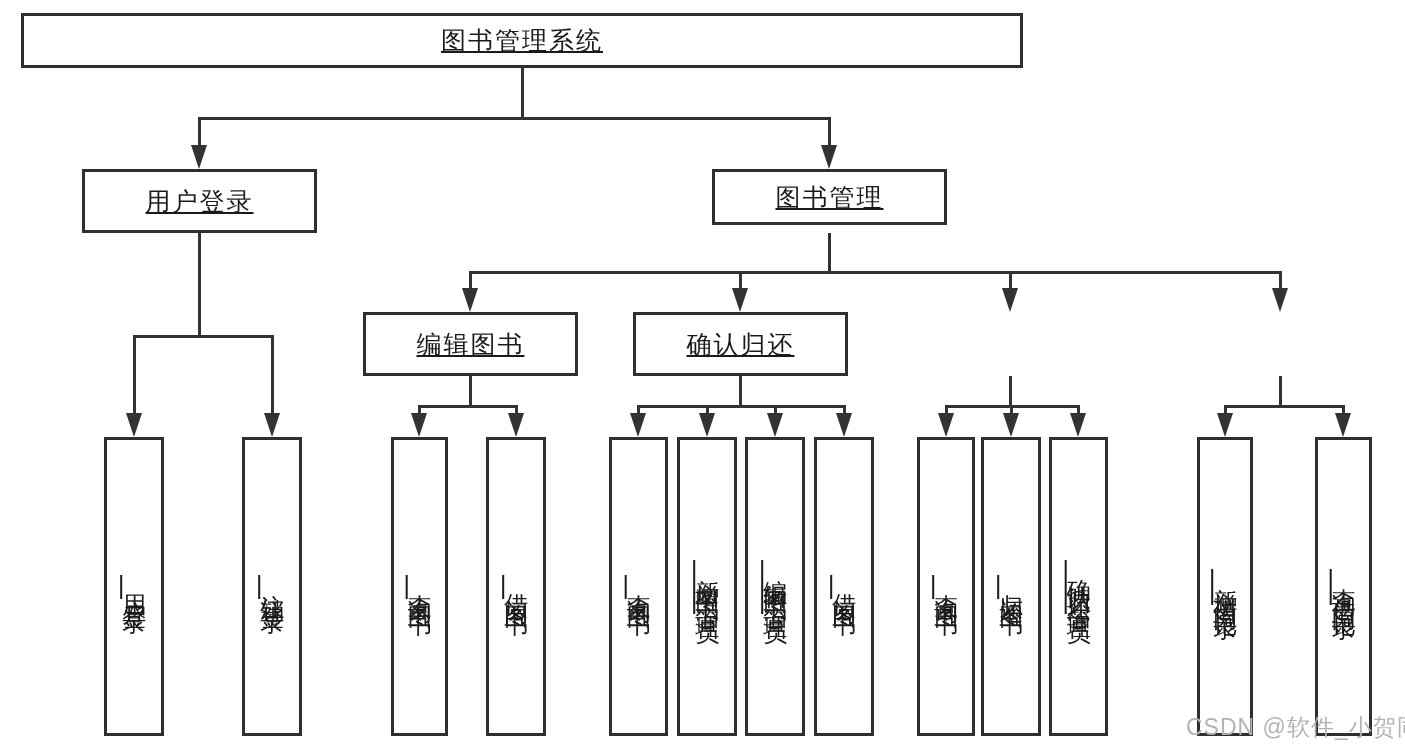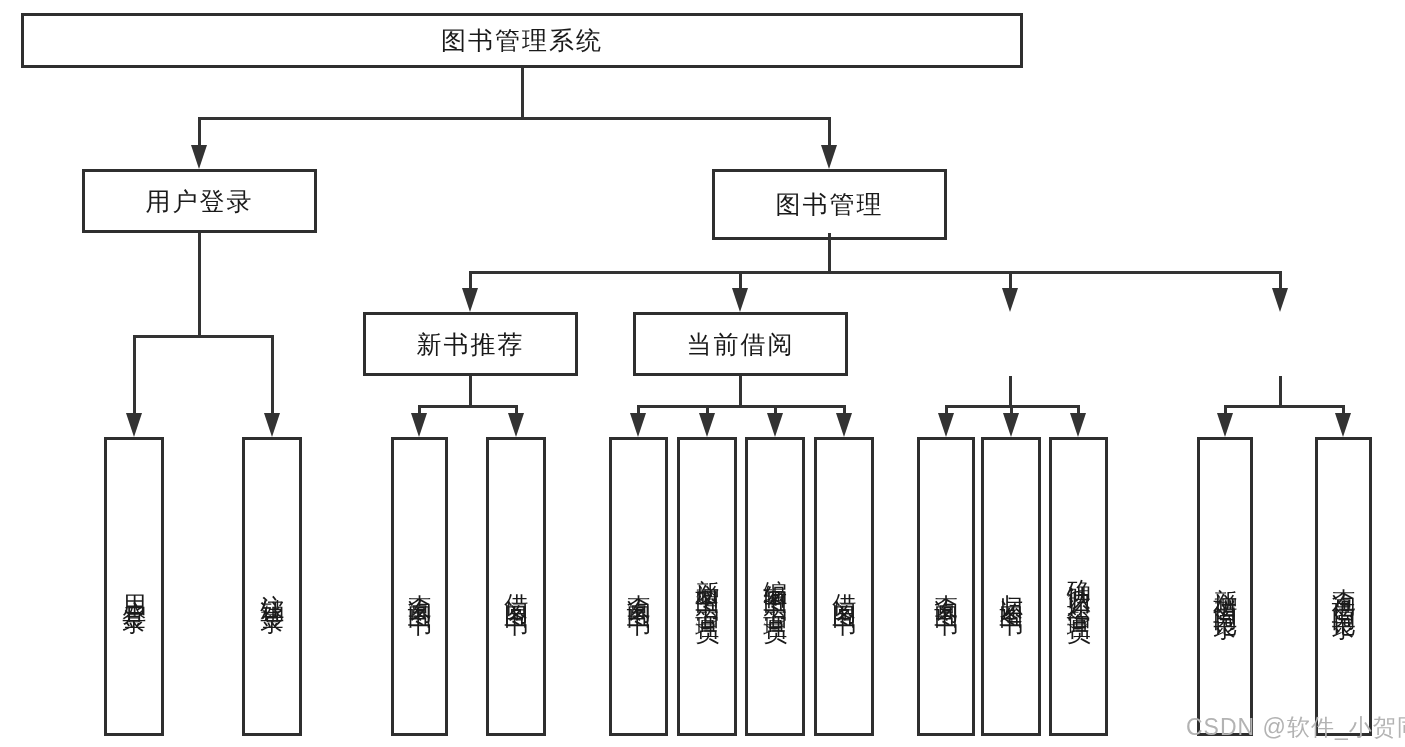--- a/index.html
+++ b/index.html
@@ -13,20 +13,21 @@
   }
   .canvas { position: absolute; left: 0; top: 0; width: 1405px; height: 747px; }
   .node {
     position: absolute;
     box-sizing: border-box;
     border: 3px solid #2f2f2f;
     background: #ffffff;
     display: flex;
     align-items: center;
     justify-content: center;
+    text-decoration: underline;
   }
   .node .lbl {
     font-size: 25px;
     color: #1a1a1a;
     letter-spacing: 2px;
     white-space: nowrap;
   }
   .leaf .lbl {
     writing-mode: vertical-rl;
     text-orientation: mixed;
@@ -67,21 +68,21 @@
   <div class="vline" style="left:521px; top:68px; height:51px;"></div>
   <div class="hline" style="left:198px; top:117px; width:633px;"></div>
   <div class="vline" style="left:198px; top:117px; height:30px;"></div>
   <div class="vline" style="left:828px; top:117px; height:30px;"></div>
   <div class="arrow" style="left:191px; top:145px;"></div>
   <div class="arrow" style="left:821px; top:145px;"></div>
 
   <div class="node" style="left:82px; top:169px; width:235px; height:64px;">
     <span class="lbl">用户登录</span>
   </div>
-  <div class="node" style="left:712px; top:169px; width:235px; height:71px;">
+  <div class="node" style="left:712px; top:169px; width:235px; height:56px;">
     <span class="lbl">图书管理</span>
   </div>
 
   <div class="vline" style="left:198px; top:233px; height:105px;"></div>
   <div class="hline" style="left:133px; top:335px; width:141px;"></div>
   <div class="vline" style="left:133px; top:335px; height:81px;"></div>
   <div class="vline" style="left:271px; top:335px; height:81px;"></div>
   <div class="arrow" style="left:126px; top:413px;"></div>
   <div class="arrow" style="left:264px; top:413px;"></div>
 
@@ -90,24 +91,24 @@
   <div class="vline" style="left:469px; top:271px; height:20px;"></div>
   <div class="vline" style="left:739px; top:271px; height:20px;"></div>
   <div class="vline" style="left:1009px; top:271px; height:20px;"></div>
   <div class="vline" style="left:1279px; top:271px; height:20px;"></div>
   <div class="arrow" style="left:462px; top:288px;"></div>
   <div class="arrow" style="left:732px; top:288px;"></div>
   <div class="arrow" style="left:1002px; top:288px;"></div>
   <div class="arrow" style="left:1272px; top:288px;"></div>
 
   <div class="node" style="left:363px; top:312px; width:215px; height:64px;">
-    <span class="lbl">新书推荐</span>
+    <span class="lbl">编辑图书</span>
   </div>
   <div class="node" style="left:633px; top:312px; width:215px; height:64px;">
-    <span class="lbl">当前借阅</span>
+    <span class="lbl">确认归还</span>
   </div>
 
   <div class="vline" style="left:469px; top:376px; height:32px;"></div>
   <div class="hline" style="left:418px; top:405px; width:100px;"></div>
   <div class="vline" style="left:418px; top:405px; height:11px;"></div>
   <div class="vline" style="left:515px; top:405px; height:11px;"></div>
   <div class="arrow" style="left:411px; top:413px;"></div>
   <div class="arrow" style="left:508px; top:413px;"></div>
 
   <div class="vline" style="left:739px; top:376px; height:32px;"></div>

